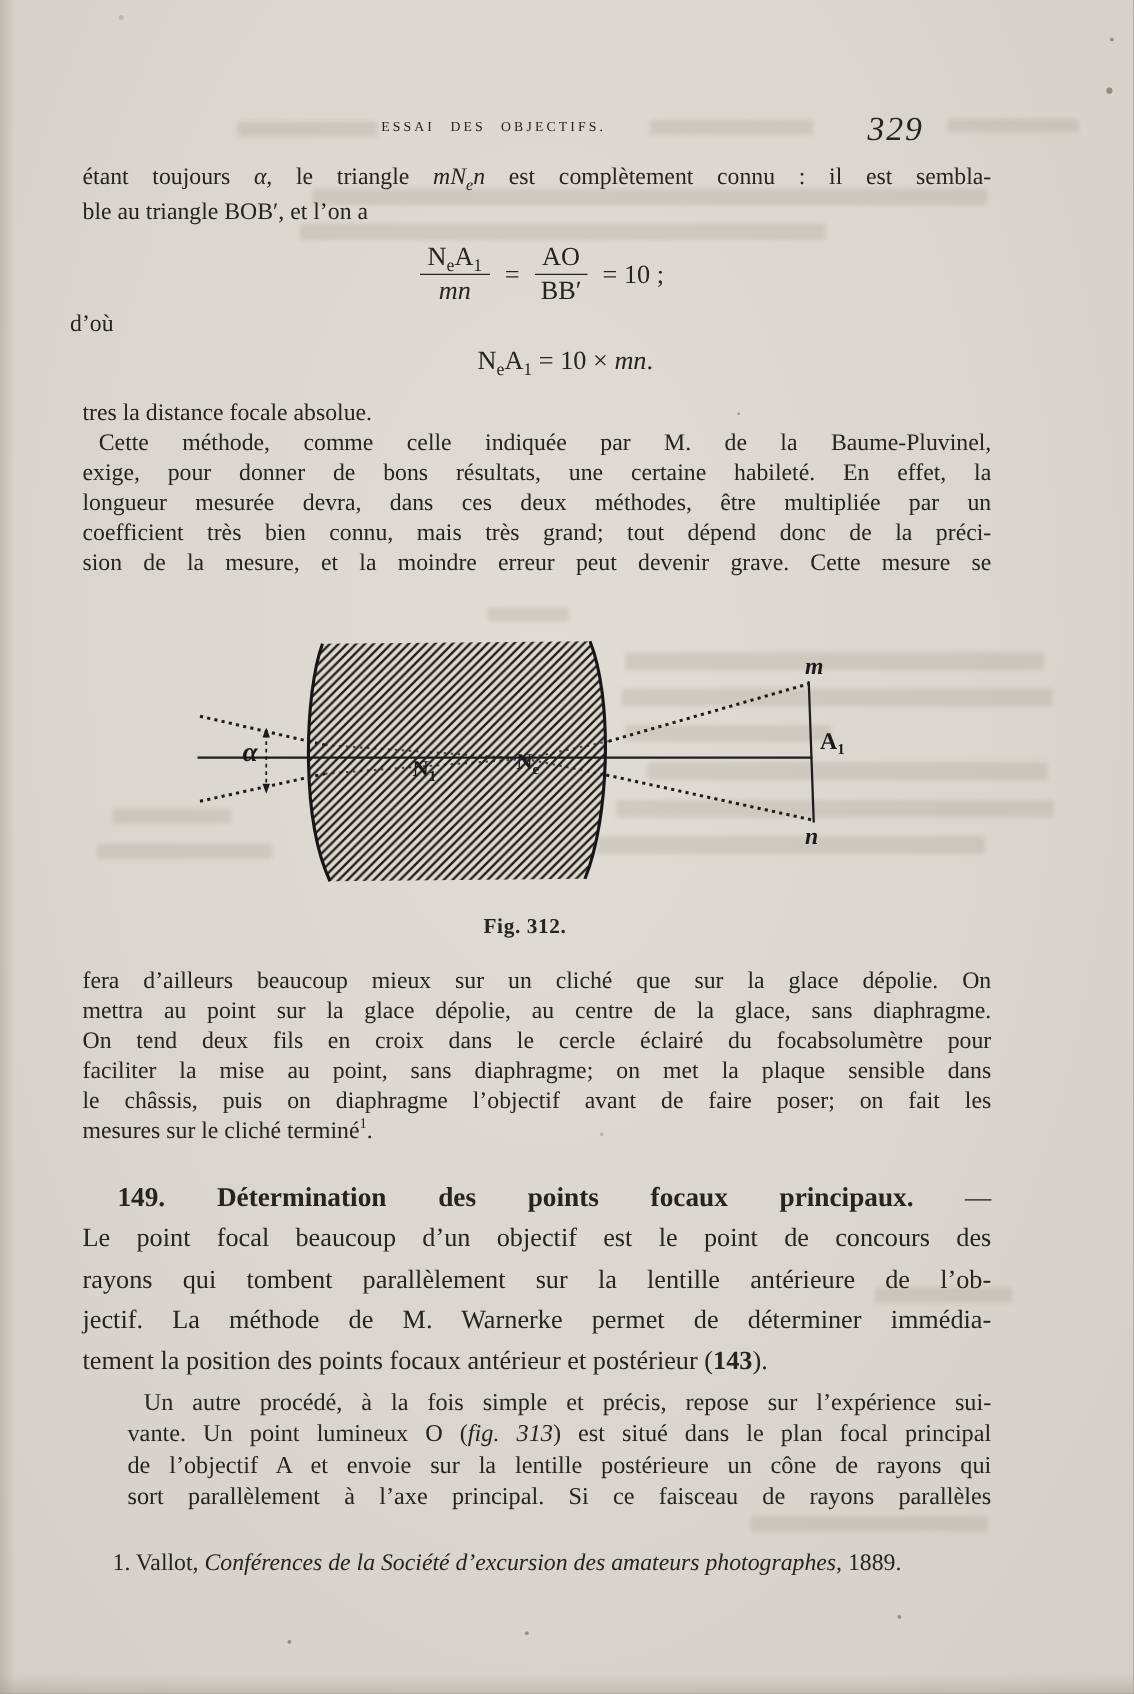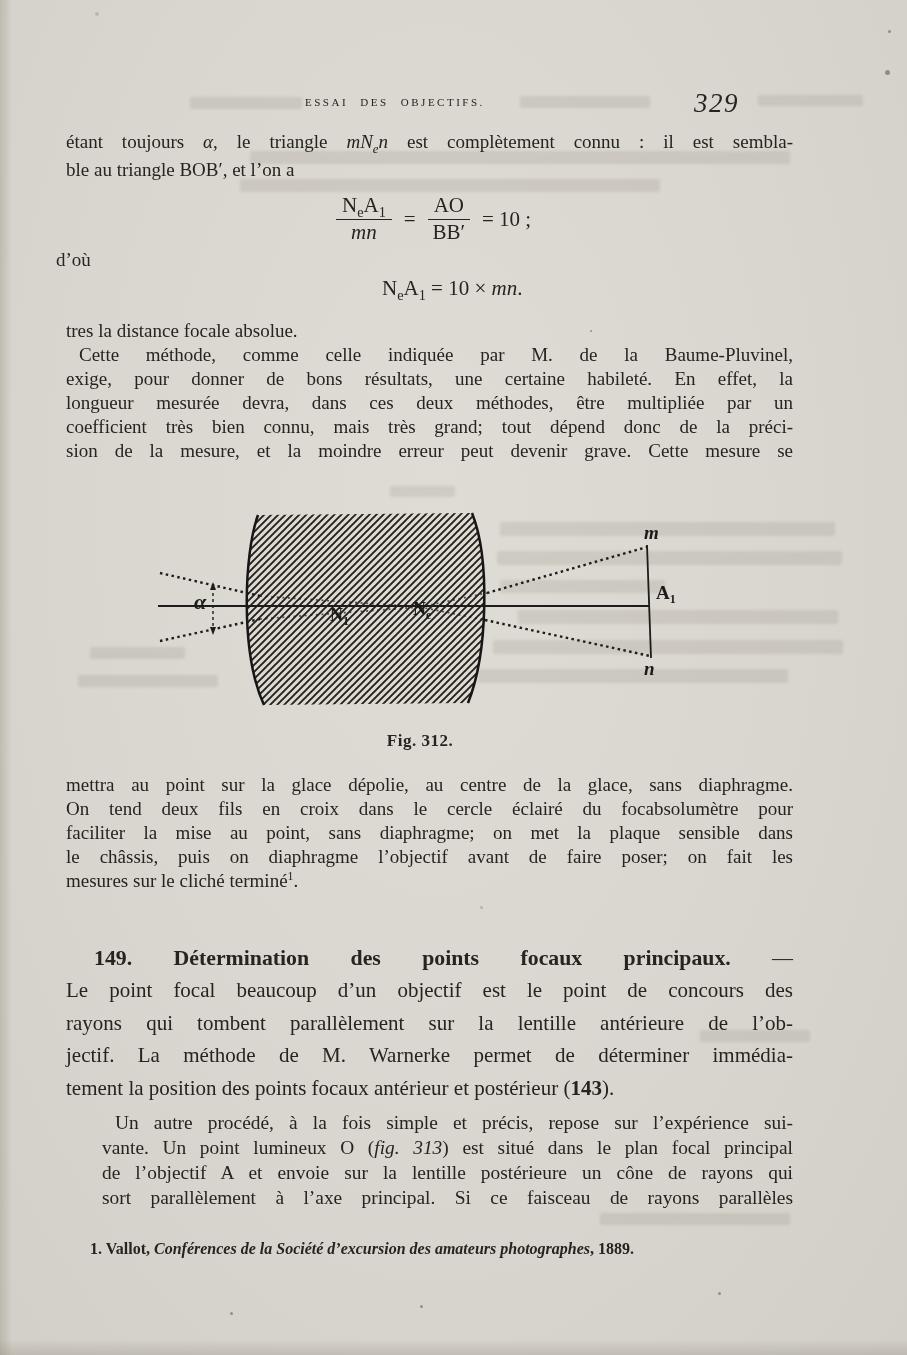--- a/index.html
+++ b/index.html
@@ -45,21 +45,21 @@
   .dou{font-size:19px;}
   .formula{position:absolute;display:flex;align-items:center;gap:12px;font-size:21px;}
   .frac{display:inline-flex;flex-direction:column;align-items:center;line-height:1.12;}
   .frac .top{padding:0 6px 1px;border-bottom:1.6px solid var(--ink);}
   .frac .bot{padding-top:1px;}
   .formula-inline{position:absolute;font-size:21px;margin-left:48px;}
 
   .fig-caption{position:absolute;left:60px;width:720px;text-align:center;
     font-size:17px;font-weight:700;letter-spacing:.5px;}
 
-  .footnote{position:absolute;left:66px;width:727px;padding-left:24px;font-size:16px;font-weight:bold;}
+  .footnote{position:absolute;left:66px;width:727px;padding-left:24px;font-size:19px;}
 </style>
 </head>
 <body>
 
 <div class="page">
 
   <div class="ghost" style="left:190px;top:97px;width:112px;height:12px;"></div>
   <div class="ghost" style="left:520px;top:96px;width:130px;height:12px;"></div>
   <div class="ghost" style="left:758px;top:95px;width:105px;height:11px;"></div>
   <div class="ghost" style="left:250px;top:151px;width:540px;height:13px;"></div>
@@ -153,20 +153,21 @@
     <text x="180" y="118" font-size="18" font-weight="700" fill="#1a1a1a"><tspan>N</tspan><tspan dy="4" font-size="12">1</tspan></text>
     <text x="263" y="112" font-size="18" font-weight="700" fill="#1a1a1a"><tspan>N</tspan><tspan dy="4" font-size="12">e</tspan></text>
     <text x="494" y="36" font-size="19" font-style="italic" font-weight="700" fill="#1a1a1a">m</text>
     <text x="506" y="96" font-size="19" font-weight="700" fill="#1a1a1a"><tspan>A</tspan><tspan dy="4" font-size="12">1</tspan></text>
     <text x="494" y="172" font-size="19" font-style="italic" font-weight="700" fill="#1a1a1a">n</text>
   </svg>
 
   <div class="fig-caption" style="top:731px;">Fig. 312.</div>
 
   <div class="block" id="para4" style="top:773px;">
+    <span class="ln j">fera d’ailleurs beaucoup mieux sur un cliché que sur la glace dépolie. On</span>
     <span class="ln j">mettra au point sur la glace dépolie, au centre de la glace, sans diaphragme.</span>
     <span class="ln j">On tend deux fils en croix dans le cercle éclairé du focabsolumètre pour</span>
     <span class="ln j">faciliter la mise au point, sans diaphragme; on met la plaque sensible dans</span>
     <span class="ln j">le châssis, puis on diaphragme l’objectif avant de faire poser; on fait les</span>
     <span class="ln"><span>mesures sur le cliché terminé</span><sup>1</sup><span>.</span></span>
   </div>
 
   <div class="block" id="sec149" style="top:942px;">
     <span class="ln j in2"><span class="b headline">149.</span><span class="b headline"> Détermination des points focaux principaux.</span><span> —</span></span>
     <span class="ln j">Le point focal beaucoup d’un objectif est le point de concours des</span>

